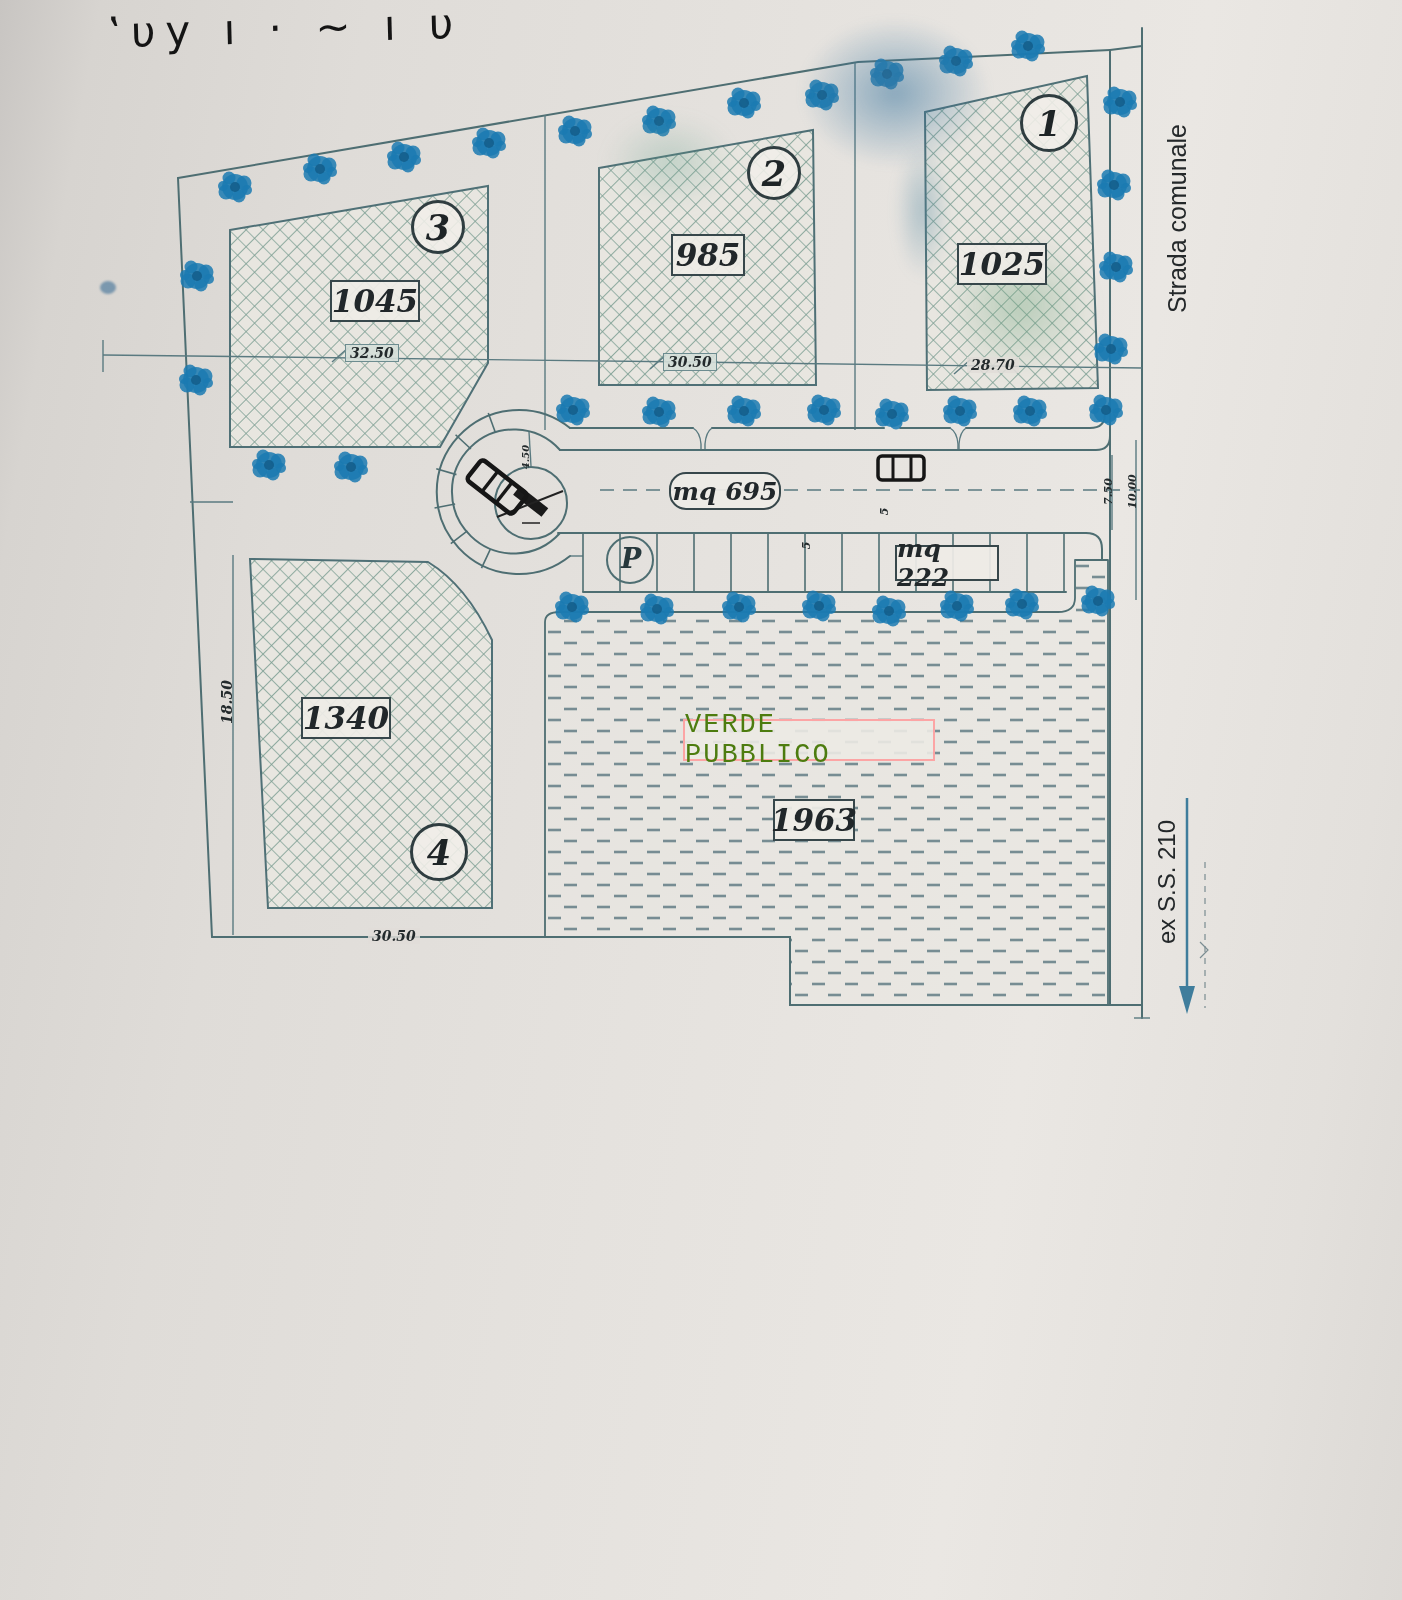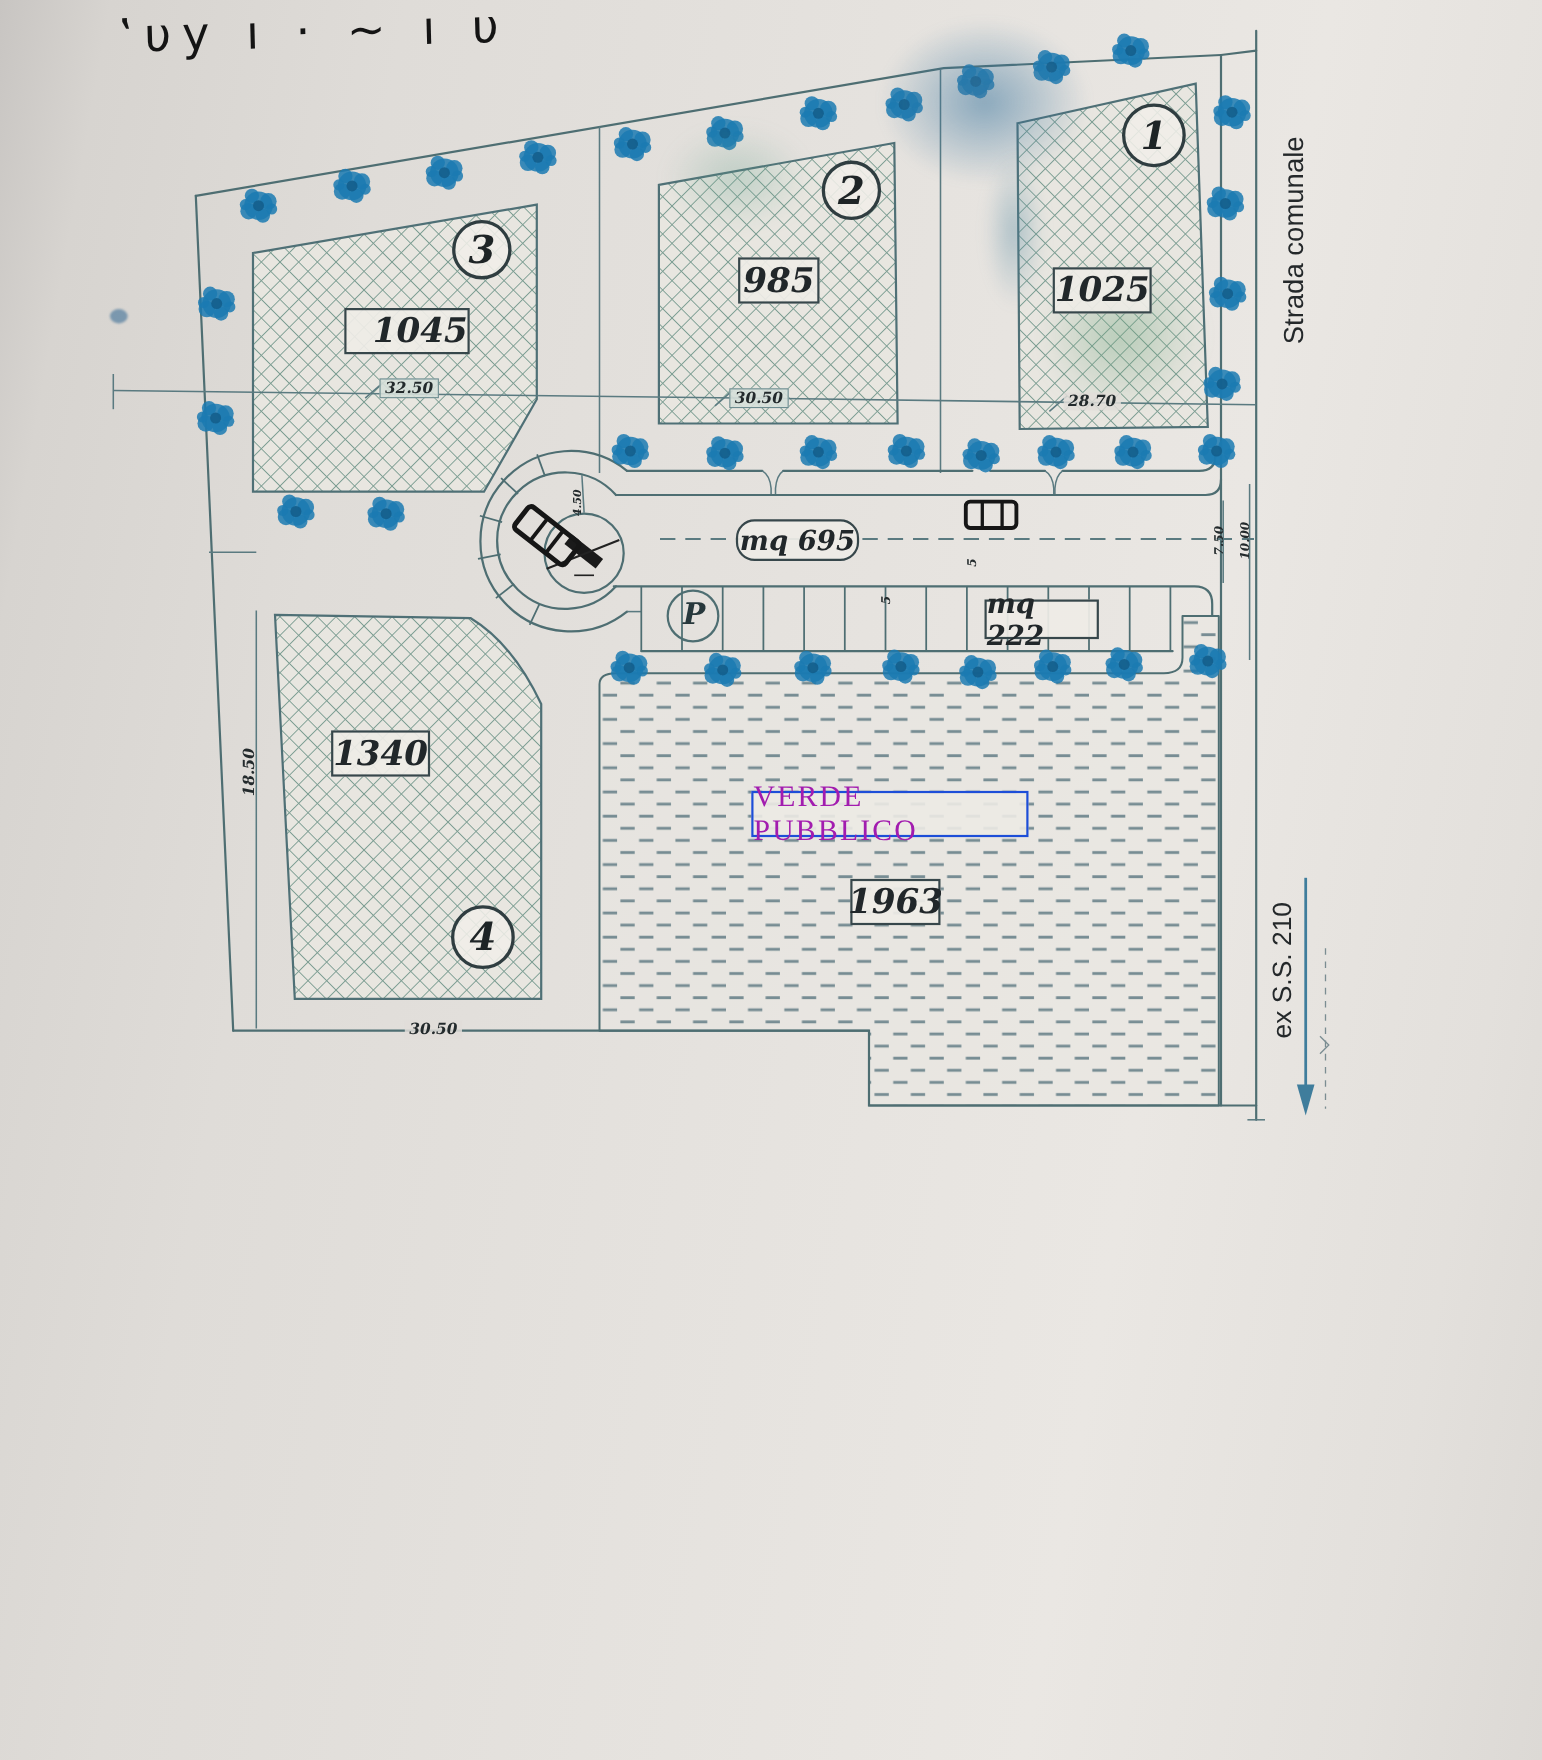--- a/index.html
+++ b/index.html
@@ -30,22 +30,22 @@
   .mq-box{font-size:25px;}
   .circle-num{
     position:absolute;border:3px solid #2f3d40;border-radius:50%;
     display:flex;align-items:center;justify-content:center;
     background:rgba(240,238,232,.88);
     font-family:"DejaVu Serif",serif;font-style:italic;font-weight:700;
     font-size:35px;color:#1e2426;
   }
   .verde-box{
     position:absolute;display:flex;align-items:center;justify-content:center;
-    border:2px solid #1d4ed8;background:rgba(236,234,228,.9);
-    font-family:Liberation Serif, serif;font-size:27px;letter-spacing:2px;color:#a21caf;
+    border:2px solid #fca5a5;background:rgba(236,234,228,.9);
+    font-family:Liberation Mono, monospace;font-size:27px;letter-spacing:2px;color:#4d7c0f;
   }
   .dim{
     position:absolute;font-family:"DejaVu Serif",serif;font-style:italic;font-weight:700;
     font-size:14px;color:#232a2c;text-align:center;line-height:1;
   }
   .dim.boxed{background:rgba(213,223,217,.9);border:1px solid #6d8c90;padding:1px 4px;}
   .dim.plain{background:rgba(224,221,216,.85);padding:1px 4px;}
   .rot{transform:rotate(-90deg);}
   .street{
     position:absolute;text-align:center;transform:rotate(-90deg);
@@ -532,22 +532,22 @@
   <div class="smudge" style="left:605px;top:115px;width:130px;height:95px;filter:blur(8px);background:radial-gradient(closest-side,rgba(100,160,140,.30),rgba(100,160,140,0));"></div>
   <div class="smudge" style="left:100px;top:281px;width:16px;height:13px;filter:blur(1px);background:rgba(60,110,150,.6);"></div>
 
   <div class="circle-num" style="left:1020px;top:94px;width:52px;height:52px;">1</div>
   <div class="circle-num" style="left:747px;top:146px;width:48px;height:48px;">2</div>
   <div class="circle-num" style="left:411px;top:200px;width:48px;height:48px;">3</div>
   <div class="circle-num" style="left:410px;top:823px;width:52px;height:52px;">4</div>
 
   <div class="lbl-box area-box" style="left:957px;top:223px;width:86px;height:38px;margin-top:20px;">1025</div>
   <div class="lbl-box area-box" style="left:671px;top:234px;width:70px;height:38px;">985</div>
-  <div class="lbl-box area-box" style="left:313px;top:280px;width:86px;height:38px;padding-left:24px;">1045</div>
-  <div class="lbl-box area-box" style="left:301px;top:664px;width:86px;height:38px;">1340</div>
+  <div class="lbl-box area-box" style="left:330px;top:280px;width:86px;height:38px;">1045</div>
+  <div class="lbl-box area-box" style="left:301px;top:697px;width:86px;height:38px;">1340</div>
   <div class="lbl-box mq-box" style="left:669px;top:472px;width:108px;height:34px;border-radius:17px;">mq  695</div>
   <div class="lbl-box mq-box" style="left:895px;top:545px;width:100px;height:32px;">mq  222</div>
   <div class="verde-box" style="left:683px;top:719px;width:248px;height:38px;">VERDE  PUBBLICO</div>
   <div class="lbl-box area-box" style="left:773px;top:799px;width:78px;height:38px;">1963</div>
 
   <div class="p-symbol" style="left:621px;top:543px;">P</div>
 
   <div class="dim boxed" style="left:345px;top:344px;">32.50</div>
   <div class="dim boxed" style="left:663px;top:353px;">30.50</div>
   <div class="dim plain" style="left:967px;top:357px;">28.70</div>

